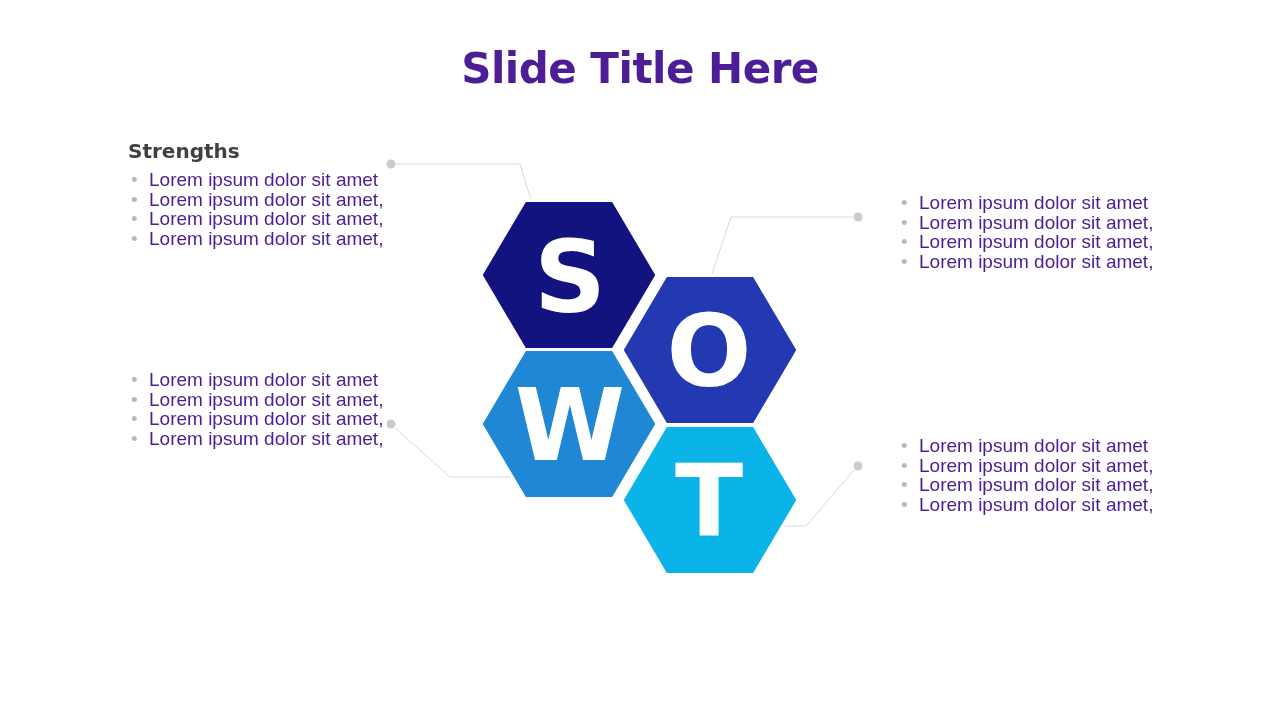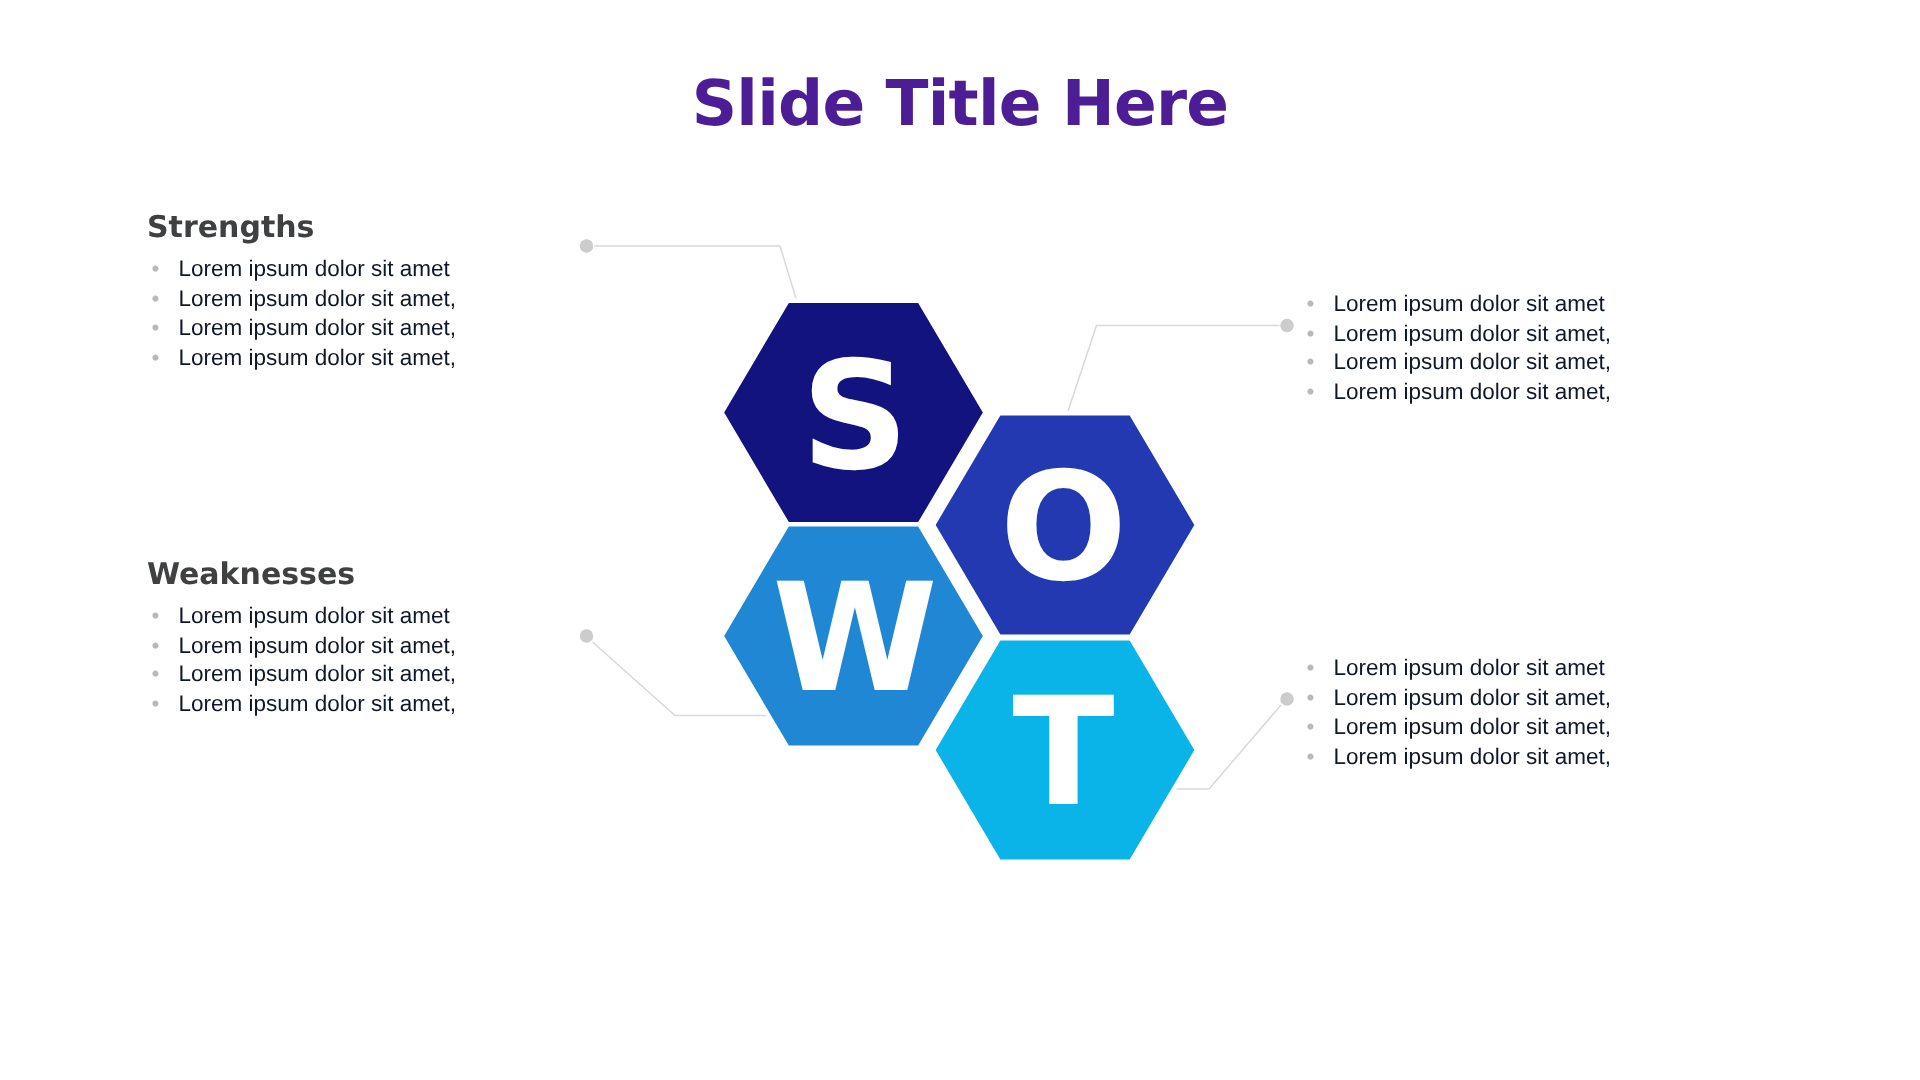--- a/index.html
+++ b/index.html
@@ -18,40 +18,41 @@
     right: 0;
     text-align: center;
     font-size: 42px;
     font-weight: bold;
     color: #4c1d95;
     letter-spacing: -0.5px;
   }
   .section {
     position: absolute;
     width: 260px;
+    margin-left: 30px;
   }
   .section h2 {
     margin: 0 0 7px 0;
     font-size: 20px;
     font-weight: bold;
     color: #3f4041;
     font-family: "DejaVu Sans", sans-serif;
   }
   .section ul {
     margin: 0;
     padding: 0;
     list-style: none;
   }
   .section li {
     position: relative;
     padding-left: 21px;
     font-family: "Liberation Sans", sans-serif;
-    font-size: 15px;
+    font-size: 19px;
     line-height: 19.5px;
-    color: #0f172a;
+    color: #4c1d95;
   }
   .section li::before {
     content: "\2022";
     position: absolute;
     left: 3px;
     top: 0;
     color: #b9b9b9;
   }
   .sec-strengths     { left: 98px;  top: 139px; }
   .sec-weaknesses    { left: 98px;  top: 370px; }
@@ -118,21 +119,20 @@
     <h2>Strengths</h2>
     <ul>
       <li>Lorem ipsum dolor sit amet</li>
       <li>Lorem ipsum dolor sit amet,</li>
       <li>Lorem ipsum dolor sit amet,</li>
       <li>Lorem ipsum dolor sit amet,</li>
     </ul>
   </div>
 
   <div class="section sec-weaknesses">
-    <h2>Weaknesses</h2>
     <ul>
       <li>Lorem ipsum dolor sit amet</li>
       <li>Lorem ipsum dolor sit amet,</li>
       <li>Lorem ipsum dolor sit amet,</li>
       <li>Lorem ipsum dolor sit amet,</li>
     </ul>
   </div>
 
   <div class="section sec-opportunities">
     <ul>

